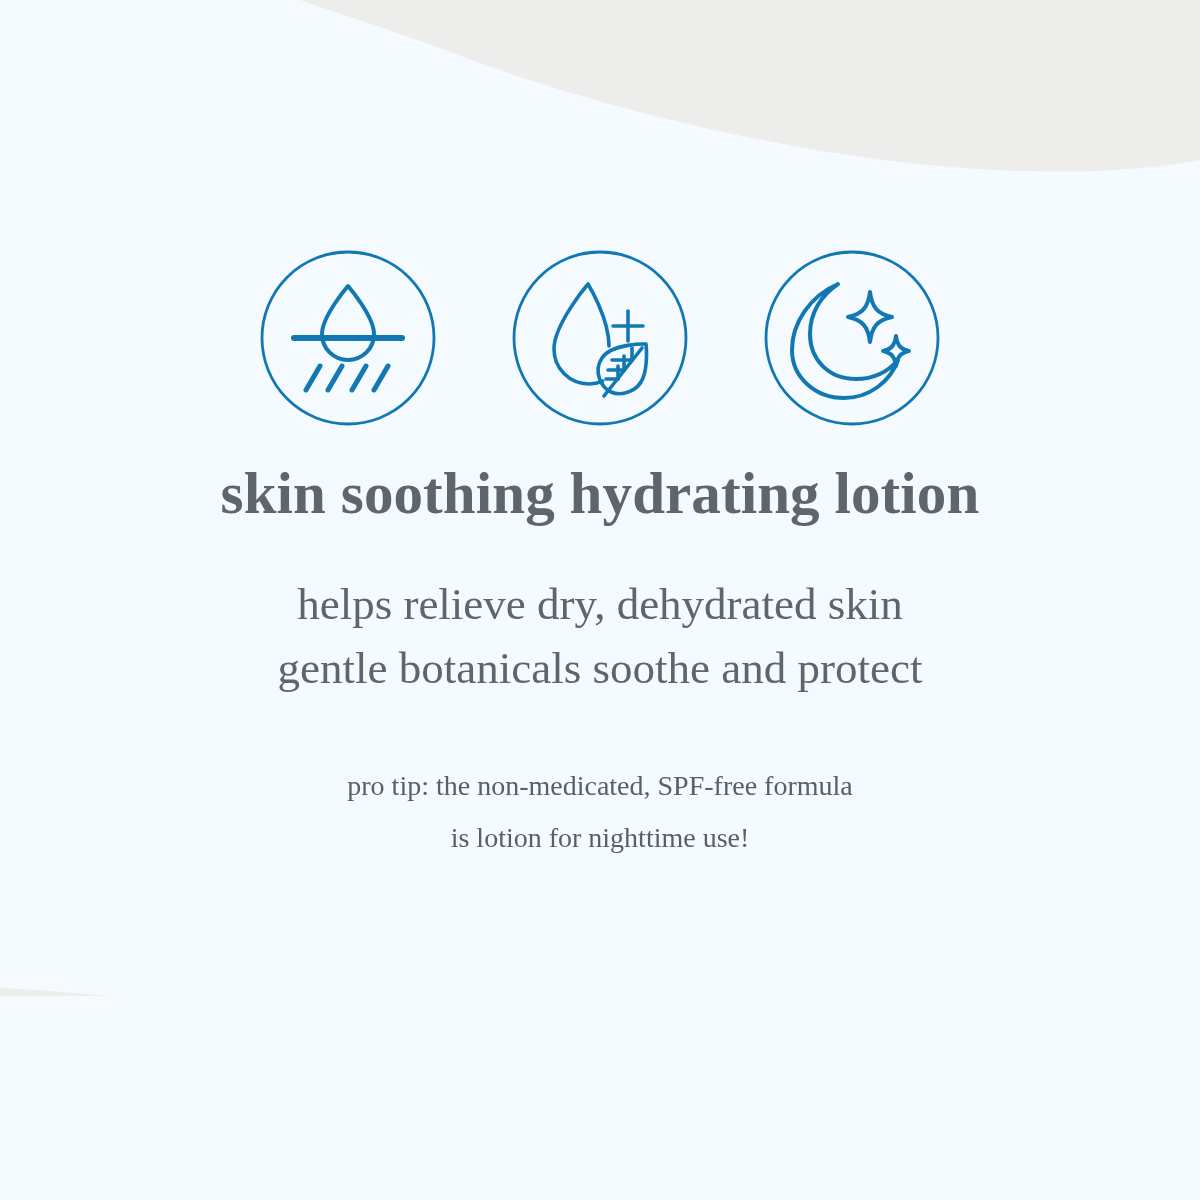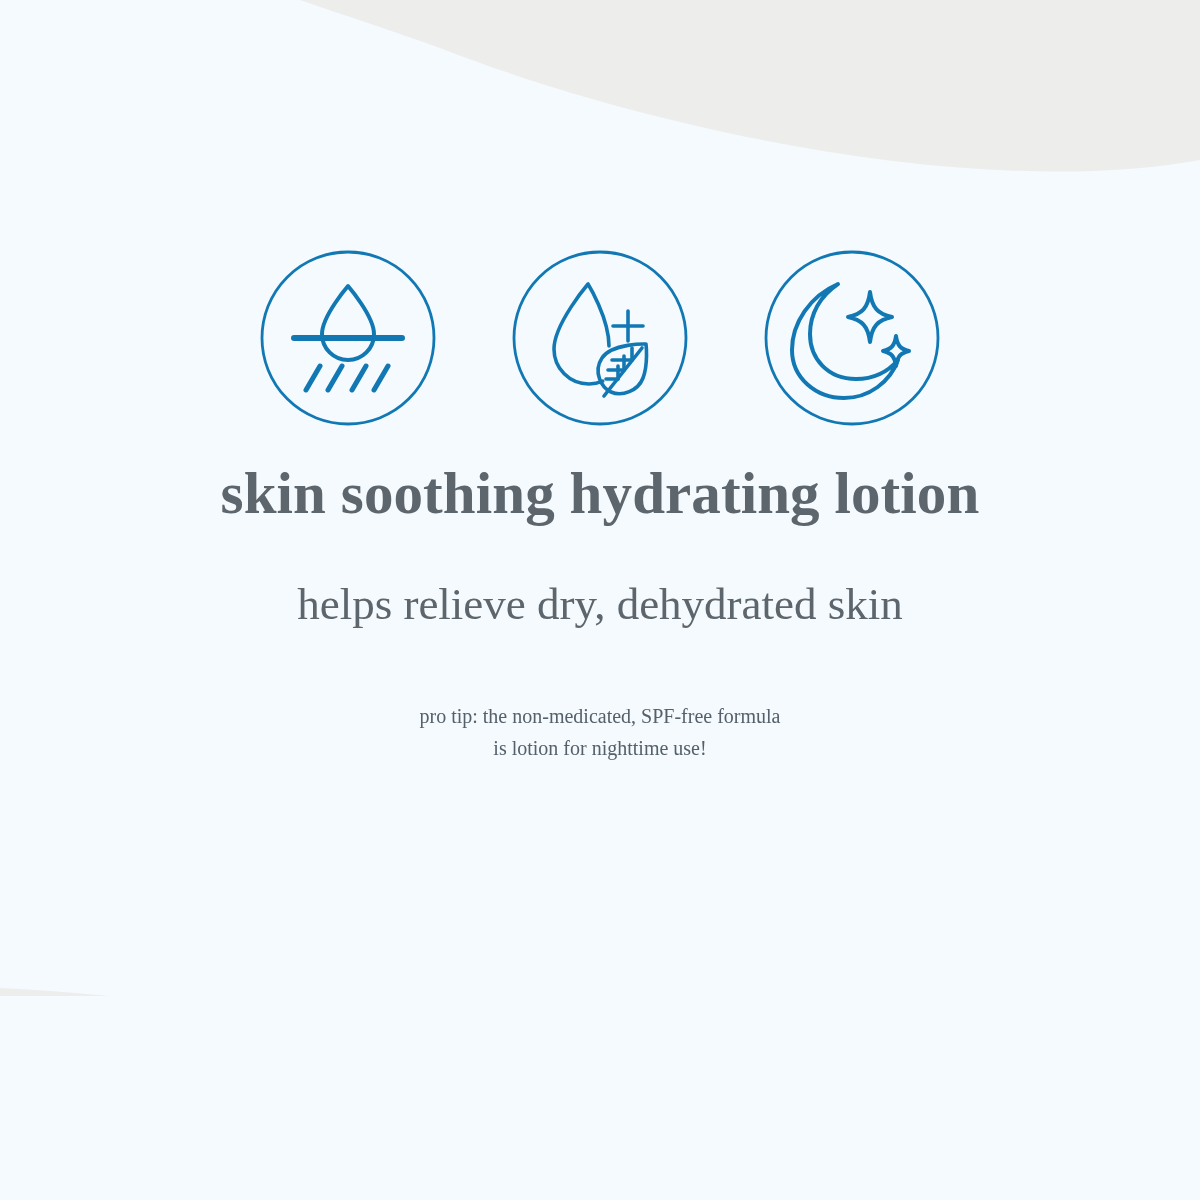--- a/index.html
+++ b/index.html
@@ -83,24 +83,24 @@
     line-height: 1.43;
     margin: 0;
     padding: 0 80px;
     font-weight: 400;
   }
 
   #pro-tip {
     margin-top: 66px;
   }
   .pro-tip-line {
-    font-size: 20px;
+    font-size: 28px;
     color: #55606a;
     line-height: 1.42;
-    margin: 4px;
+    margin: 12px;
     padding: 0 80px;
     font-weight: 400;
   }
 </style>
 </head>
 <body>
 
 <div id="card">
 
   <svg id="bg-shapes" viewBox="0 0 1200 1200" preserveAspectRatio="none">
@@ -189,20 +189,21 @@
     </svg>
 
   </div>
 
   <div id="text-block">
 
     <h1 id="product-title">skin soothing hydrating lotion</h1>
 
     <div id="benefits">
       <p class="benefit-line">helps relieve dry, dehydrated skin</p>
+      <p class="benefit-line">gentle botanicals soothe and protect</p>
     </div>
 
     <div id="pro-tip">
       <p class="pro-tip-line">pro tip: the non-medicated, SPF-free formula</p>
       <p class="pro-tip-line">is lotion for nighttime use!</p>
     </div>
 
   </div>
 
 </div>

